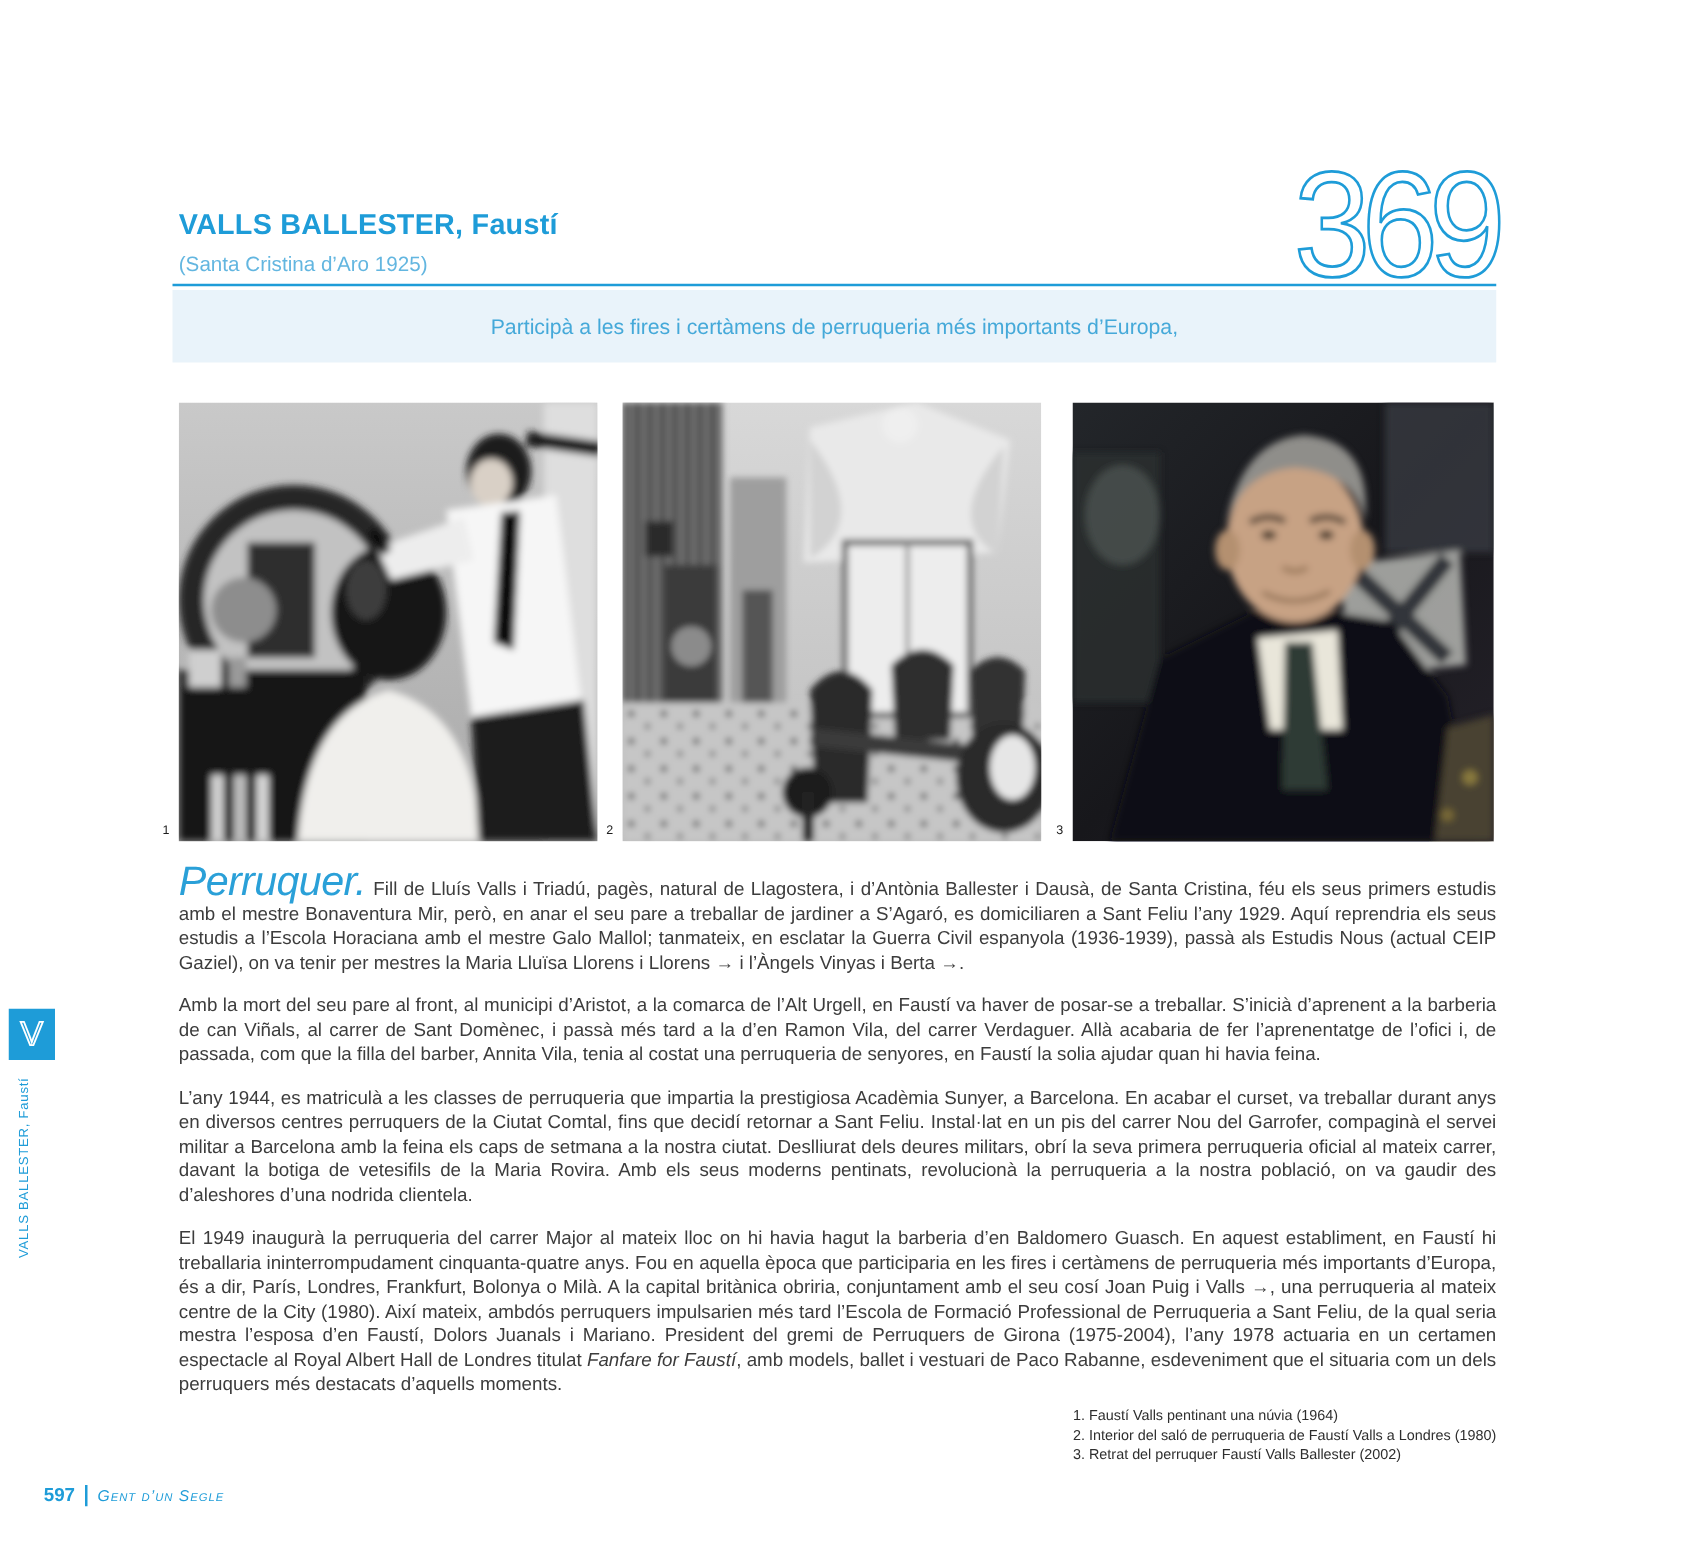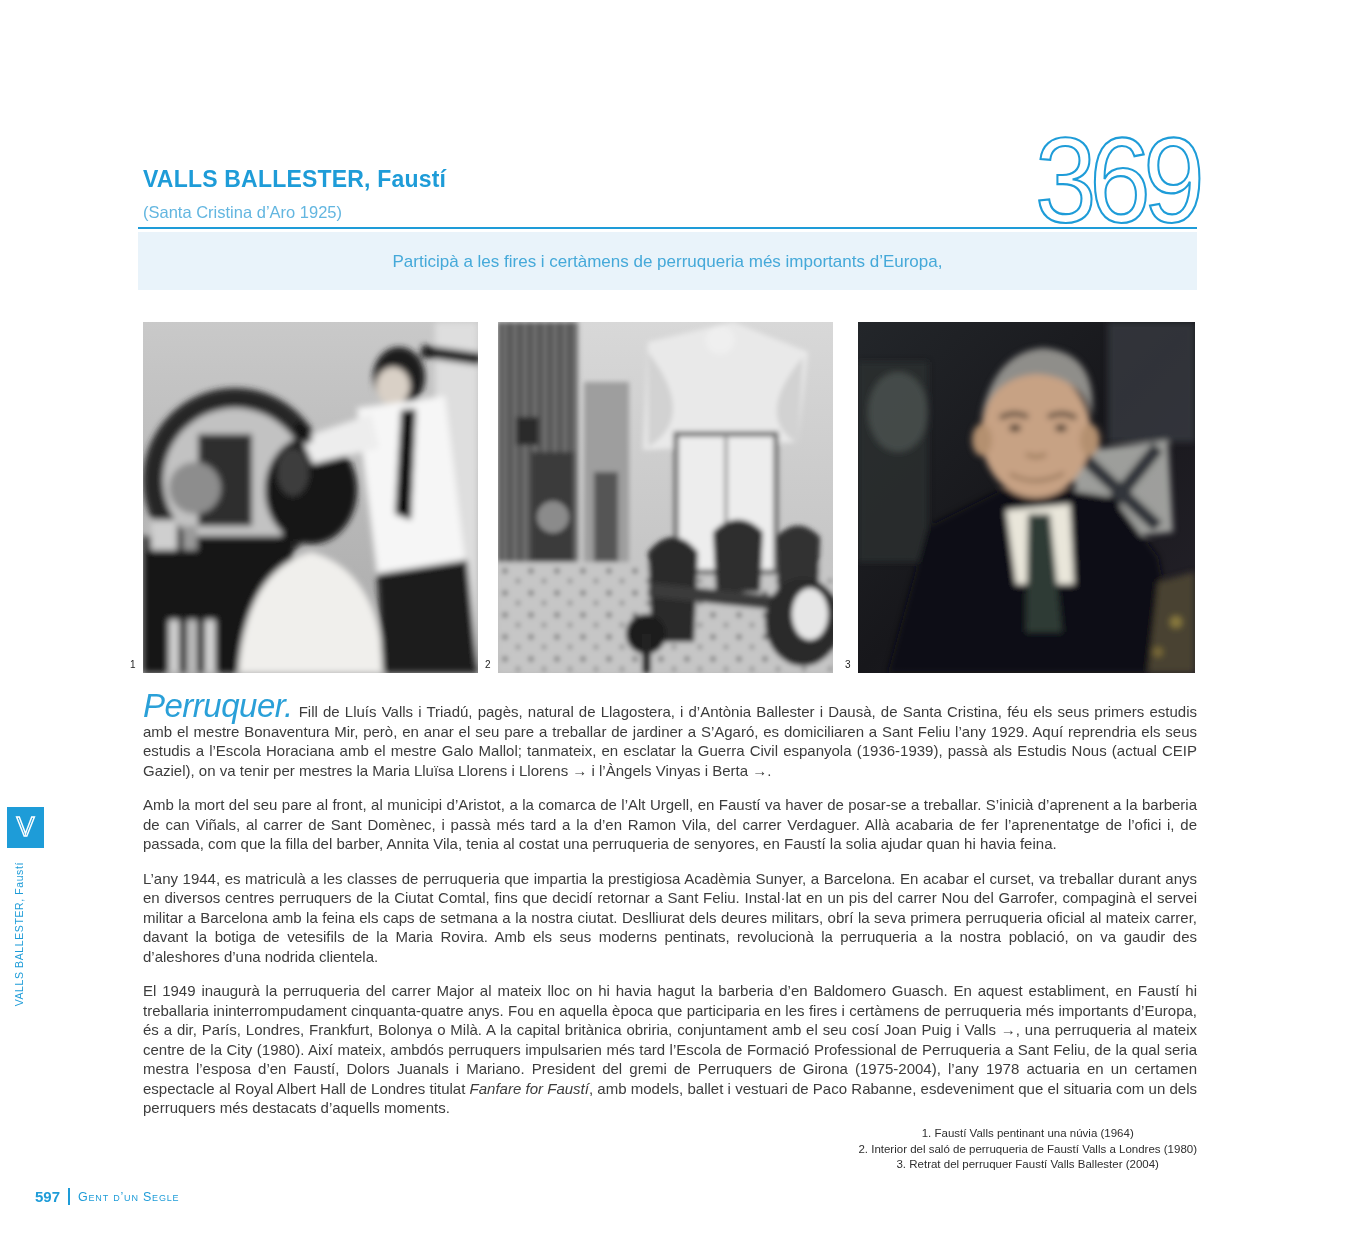--- a/index.html
+++ b/index.html
@@ -66,30 +66,30 @@
     font-size:15px;line-height:19.5px;color:#3c3c3c;text-align:justify;
   }
   .article p{margin:0 0 15px 0;}
   .lead{
     font-size:33px;color:#2aa0d8;letter-spacing:-.5px;
     line-height:0;margin-right:6px;font-style:italic;
   }
   
   .captions{
     position:absolute;right:164px;top:1126px;
-    text-align:center;font-size:11.5px;line-height:15.5px;color:#2e2e2e;
+    text-align:left;font-size:11.5px;line-height:15.5px;color:#2e2e2e;
   }
   
   .footer{
     position:absolute;left:35px;top:1188px;
     display:flex;align-items:center;color:#1e9cd8;
   }
   .footer .pnum{font-size:15px;font-weight:bold;}
   .footer .divider{width:2px;height:17px;background:#1e9cd8;margin:0 8px;}
-  .footer .btitle{font-size:12.5px;font-variant:small-caps;letter-spacing:.8px;}
+  .footer .btitle{font-size:12.5px;font-variant:small-caps;letter-spacing:.8px;font-style:italic;}
 </style>
 </head>
 <body>
 
 <div class="page">
 
   <div class="side-tab">
     <span>V</span>
   </div>
   <div class="side-label">VALLS BALLESTER, Faustí</div>
@@ -233,21 +233,21 @@
   <article class="article">
     <p><span class="lead">Perruquer.</span><span>Fill de Lluís Valls i Triadú, pagès, natural de Llagostera, i d’Antònia Ballester i Dausà, de Santa Cristina, féu els seus primers estudis amb el mestre Bonaventura Mir, però, en anar el seu pare a treballar de jardiner a S’Agaró, es domiciliaren a Sant Feliu l’any 1929. Aquí reprendria els seus estudis a l’Escola Horaciana amb el mestre Galo Mallol; tanmateix, en esclatar la Guerra Civil espanyola (1936-1939), passà als Estudis Nous (actual CEIP Gaziel), on va tenir per mestres la Maria Lluïsa Llorens i Llorens → i l’Àngels Vinyas i Berta →.</span></p>
     <p>Amb la mort del seu pare al front, al municipi d’Aristot, a la comarca de l’Alt Urgell, en Faustí va haver de posar-se a treballar. S’inicià d’aprenent a la barberia de can Viñals, al carrer de Sant Domènec, i passà més tard a la d’en Ramon Vila, del carrer Verdaguer. Allà acabaria de fer l’aprenentatge de l’ofici i, de passada, com que la filla del barber, Annita Vila, tenia al costat una perruqueria de senyores, en Faustí la solia ajudar quan hi havia feina.</p>
     <p>L’any 1944, es matriculà a les classes de perruqueria que impartia la prestigiosa Acadèmia Sunyer, a Barcelona. En acabar el curset, va treballar durant anys en diversos centres perruquers de la Ciutat Comtal, fins que decidí retornar a Sant Feliu. Instal·lat en un pis del carrer Nou del Garrofer, compaginà el servei militar a Barcelona amb la feina els caps de setmana a la nostra ciutat. Deslliurat dels deures militars, obrí la seva primera perruqueria oficial al mateix carrer, davant la botiga de vetesifils de la Maria Rovira. Amb els seus moderns pentinats, revolucionà la perruqueria a la nostra població, on va gaudir des d’aleshores d’una nodrida clientela.</p>
     <p><span>El 1949 inaugurà la perruqueria del carrer Major al mateix lloc on hi havia hagut la barberia d’en Baldomero Guasch. En aquest establiment, en Faustí hi treballaria ininterrompudament cinquanta-quatre anys. Fou en aquella època que participaria en les fires i certàmens de perruqueria més importants d’Europa, és a dir, París, Londres, Frankfurt, Bolonya o Milà. A la capital britànica obriria, conjuntament amb el seu cosí Joan Puig i Valls →, una perruqueria al mateix centre de la City (1980). Així mateix, ambdós perruquers impulsarien més tard l’Escola de Formació Professional de Perruqueria a Sant Feliu, de la qual seria mestra l’esposa d’en Faustí, Dolors Juanals i Mariano. President del gremi de Perruquers de Girona (1975-2004), l’any 1978 actuaria en un certamen espectacle al Royal Albert Hall de Londres titulat </span><i>Fanfare for Faustí</i><span>, amb models, ballet i vestuari de Paco Rabanne, esdeveniment que el situaria com un dels perruquers més destacats d’aquells moments.</span></p>
   </article>
 
   <div class="captions">
     <div>1. Faustí Valls pentinant una núvia (1964)</div>
     <div>2. Interior del saló de perruqueria de Faustí Valls a Londres (1980)</div>
-    <div>3. Retrat del perruquer Faustí Valls Ballester (2004)</div>
+    <div>3. Retrat del perruquer Faustí Valls Ballester (2002)</div>
   </div>
 
   <footer class="footer">
     <span class="pnum">597</span>
     <span class="divider"></span>
     <span class="btitle">Gent d’un Segle</span>
   </footer>
 
 </div>
 

